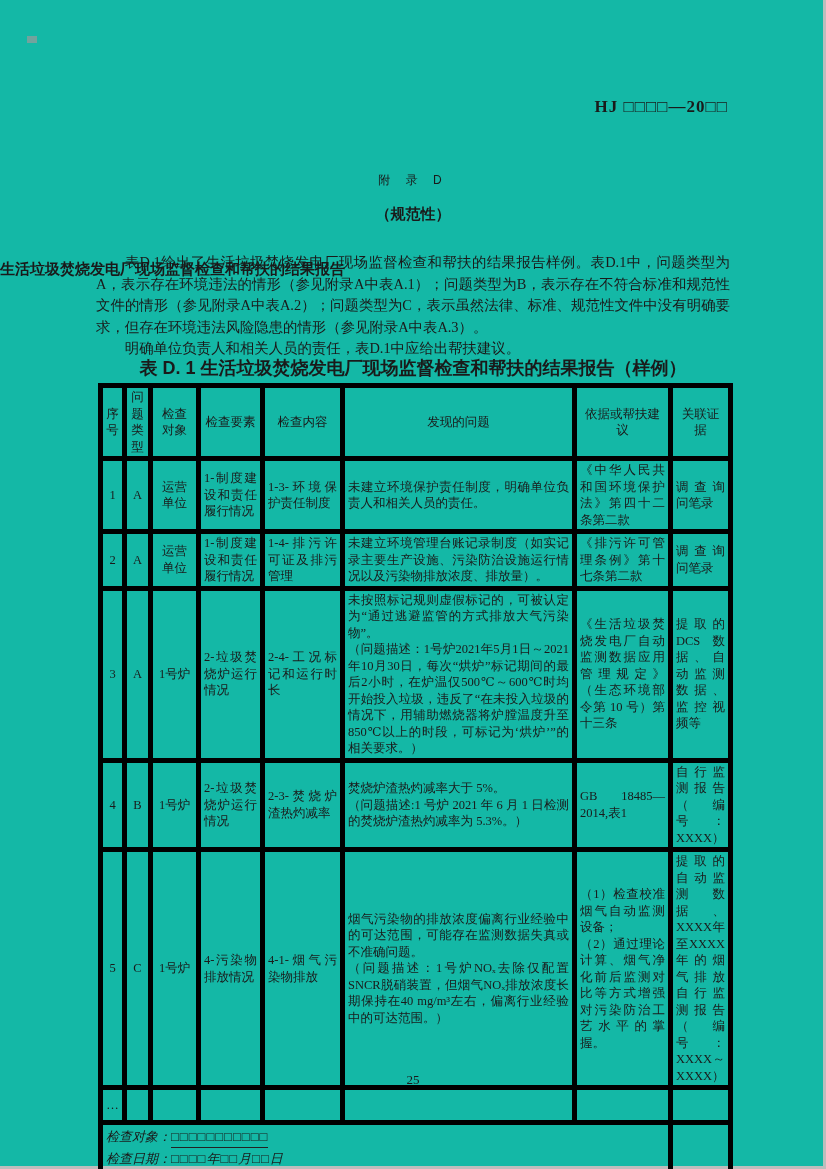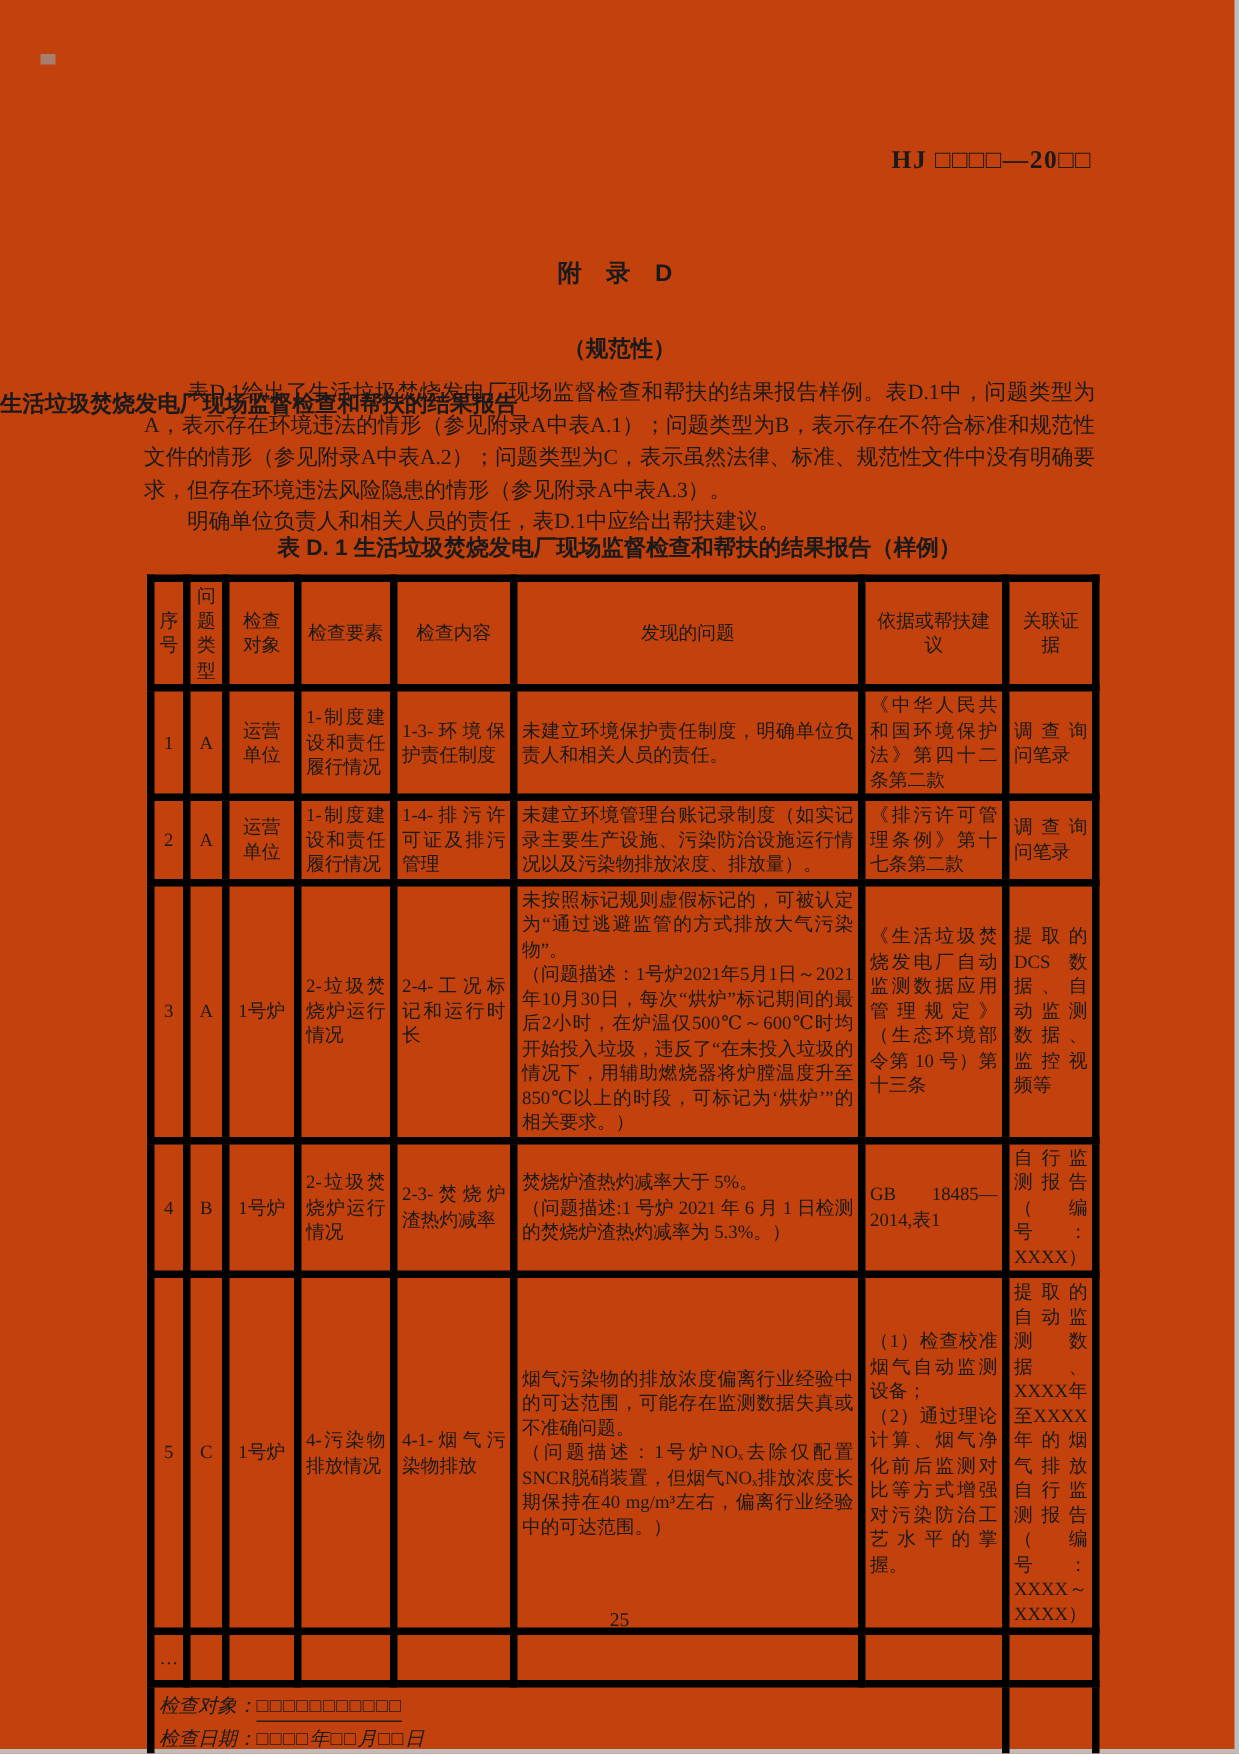--- a/index.html
+++ b/index.html
@@ -1,55 +1,55 @@
 <!DOCTYPE html>
 <html><head>
 <meta charset="utf-8">
 <style>
   html,body{margin:0;padding:0;background:#e8e8e8;}
   .page{
     position:relative;
     width:826px;height:1169px;
     margin:0 auto;
-    background:#c2410c;
+    background:#14b8a6;
     font-family:"Liberation Serif","DejaVu Serif",serif;
     color:#1a1a1a;
     overflow:hidden;
     box-shadow:inset -3px 0 0 #bdbdbd, inset 0 -3px 0 #bdbdbd;
   }
   .scan-dot{position:absolute;left:27px;top:36px;width:10px;height:7px;background:#9a9a9a;opacity:.7;}
   .doc-number{
     position:absolute;top:97px;right:98px;
     font-size:17px;font-weight:bold;letter-spacing:1px;
   }
   .appendix-title{
     position:absolute;top:172px;left:0;width:100%;
-    text-align:center;font-size:16px;font-weight:bold;
+    text-align:center;font-size:12px;font-weight:normal;
     font-family:"Liberation Sans","DejaVu Sans",sans-serif;
     letter-spacing:6px;
   }
   .normative{
-    position:absolute;top:223px;left:0;width:100%;
+    position:absolute;top:205px;left:0;width:100%;
     text-align:center;font-size:15px;font-weight:bold;
     font-family:"Liberation Sans","DejaVu Sans",sans-serif;
   }
   .doc-subtitle{
     position:absolute;top:229px;left:0;width:100%;
     text-align:left;font-size:15px;font-weight:bold;
     font-family:"Liberation Sans","DejaVu Sans",sans-serif;
     margin-top:31px;
   }
   .body-text{
     position:absolute;top:252px;left:96px;width:634px;
     font-size:14.4px;line-height:21.5px;text-align:justify;
   }
   .body-text p{margin:0;text-indent:2em;}
   .table-caption{
     position:absolute;top:356px;left:98px;width:630px;
-    text-align:center;font-size:15px;font-weight:bold;
+    text-align:center;font-size:18px;font-weight:bold;
     font-family:"Liberation Sans","DejaVu Sans",sans-serif;
   }
   table.results{
     position:absolute;top:383px;left:98px;
     width:630px;border-collapse:collapse;table-layout:fixed;
     font-size:12.5px;line-height:16.5px;
   }
   table.results th,table.results td{
     border:5px solid #000000;
     padding:1px 3px;

